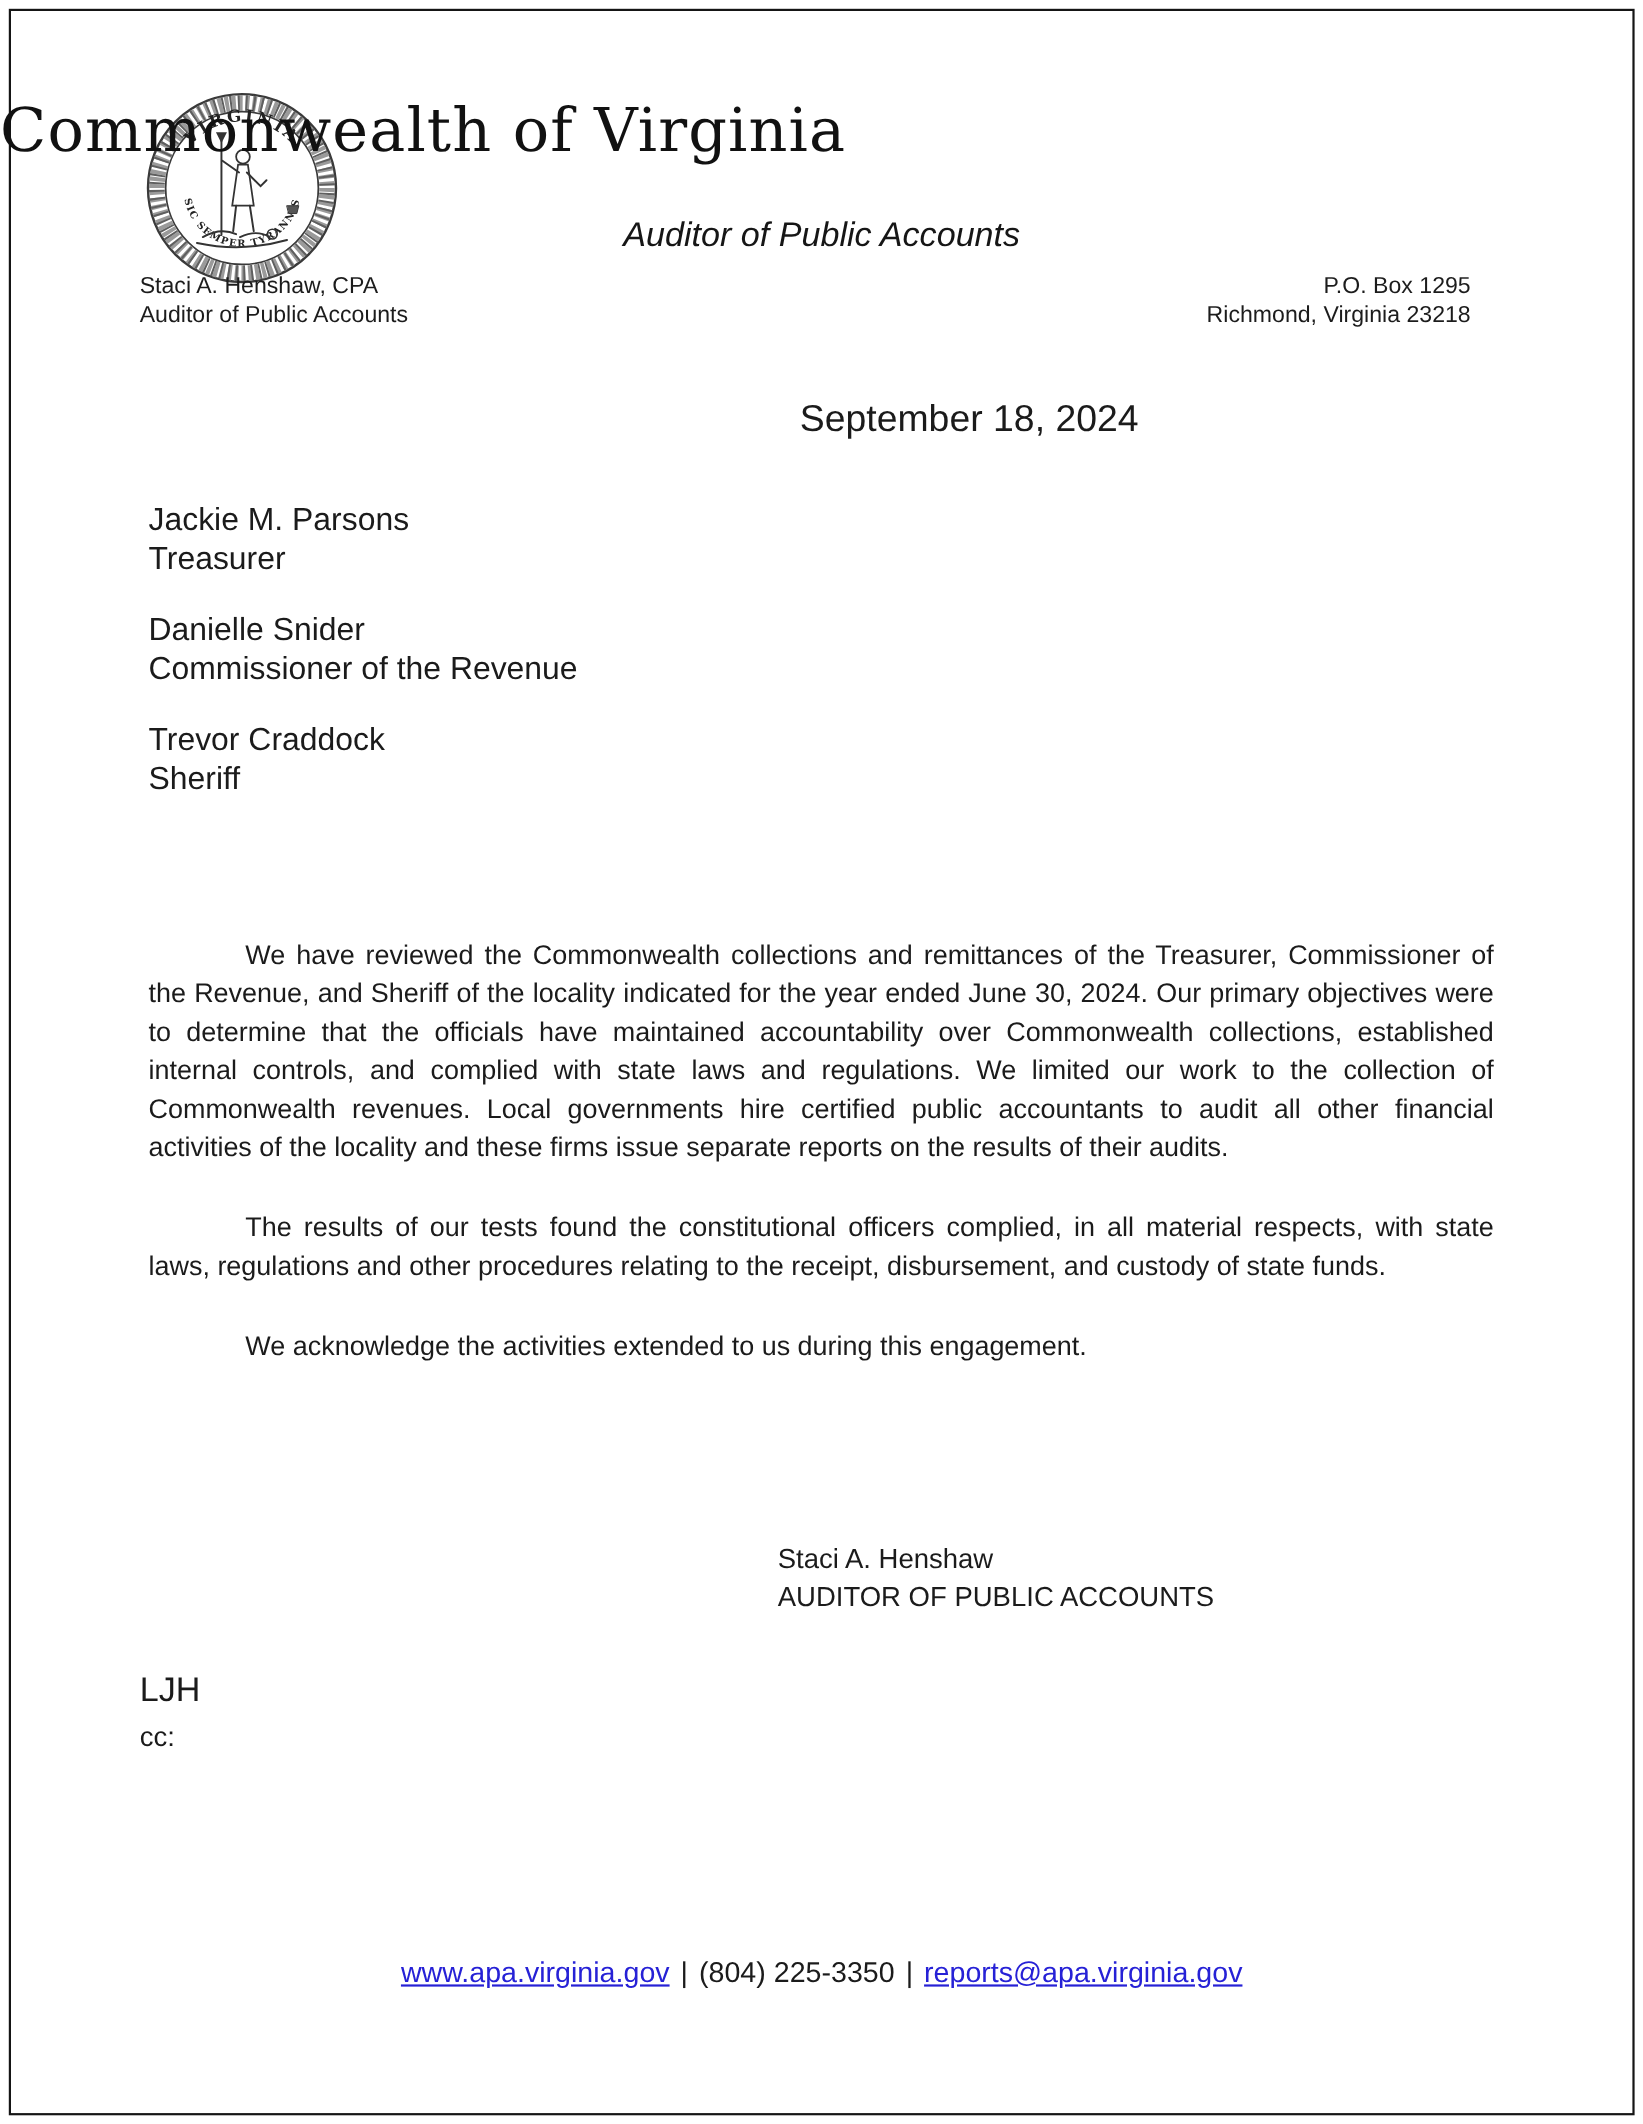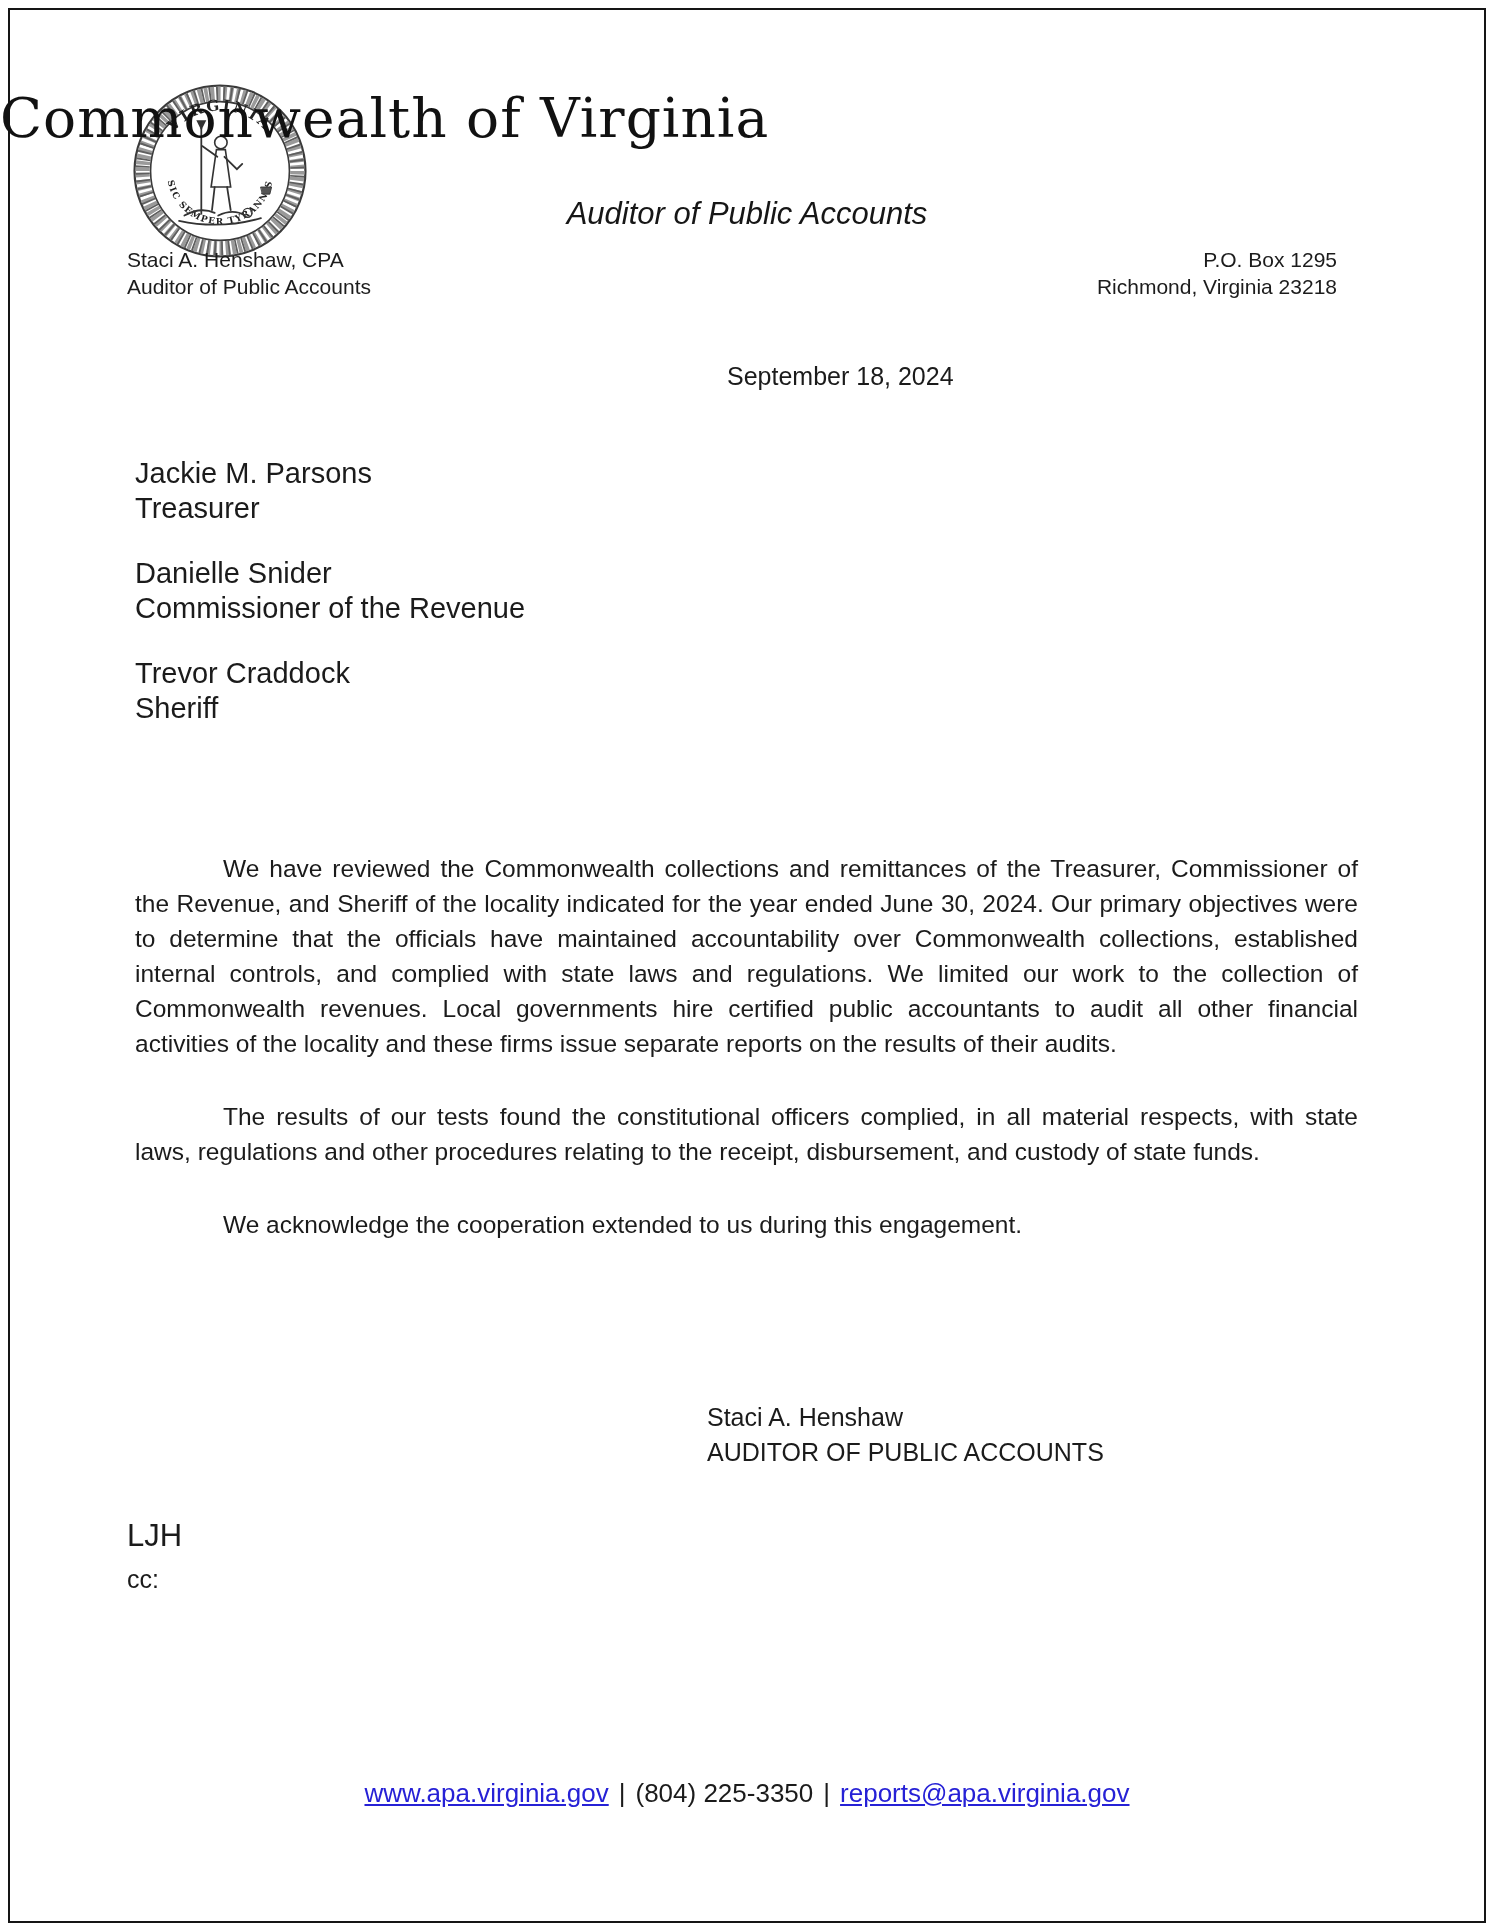--- a/index.html
+++ b/index.html
@@ -44,21 +44,21 @@
   }
   .address-block {
     position: absolute; right: 157px; top: 246px;
     text-align: right;
     font-size: 21px; line-height: 27px;
     color: #1c1c1c;
   }
   
   .date-line {
     position: absolute; left: 727px; top: 362px;
-    font-size: 25px;
+    font-size: 34px;
   }
   .recipients {
     position: absolute; left: 135px; top: 456px;
     font-size: 29px; line-height: 35px;
   }
   .recipient-group { margin: 0 0 30px 0; }
   .letter-body {
     position: absolute; left: 135px; top: 851px;
     width: 1223px;
     font-size: 24.5px; line-height: 35px;
@@ -158,21 +158,21 @@
   </div>
   <div class="recipient-group">
     <div>Trevor Craddock</div>
     <div>Sheriff</div>
   </div>
 </div>
 
 <div class="letter-body">
   <p>We have reviewed the Commonwealth collections and remittances of the Treasurer, Commissioner of the Revenue, and Sheriff of the locality indicated for the year ended June 30, 2024. Our primary objectives were to determine that the officials have maintained accountability over Commonwealth collections, established internal controls, and complied with state laws and regulations. We limited our work to the collection of Commonwealth revenues. Local governments hire certified public accountants to audit all other financial activities of the locality and these firms issue separate reports on the results of their audits.</p>
   <p>The results of our tests found the constitutional officers complied, in all material respects, with state laws, regulations and other procedures relating to the receipt, disbursement, and custody of state funds.</p>
-  <p class="no-justify">We acknowledge the cooperation extended to us during this engagement.</p>
+  <p class="no-justify">We acknowledge the activities extended to us during this engagement.</p>
 </div>
 
 <div class="signature-block">
   <div>Staci A. Henshaw</div>
   <div>AUDITOR OF PUBLIC ACCOUNTS</div>
 </div>
 
 <div class="initials">LJH</div>
 
 <div class="cc-block">

